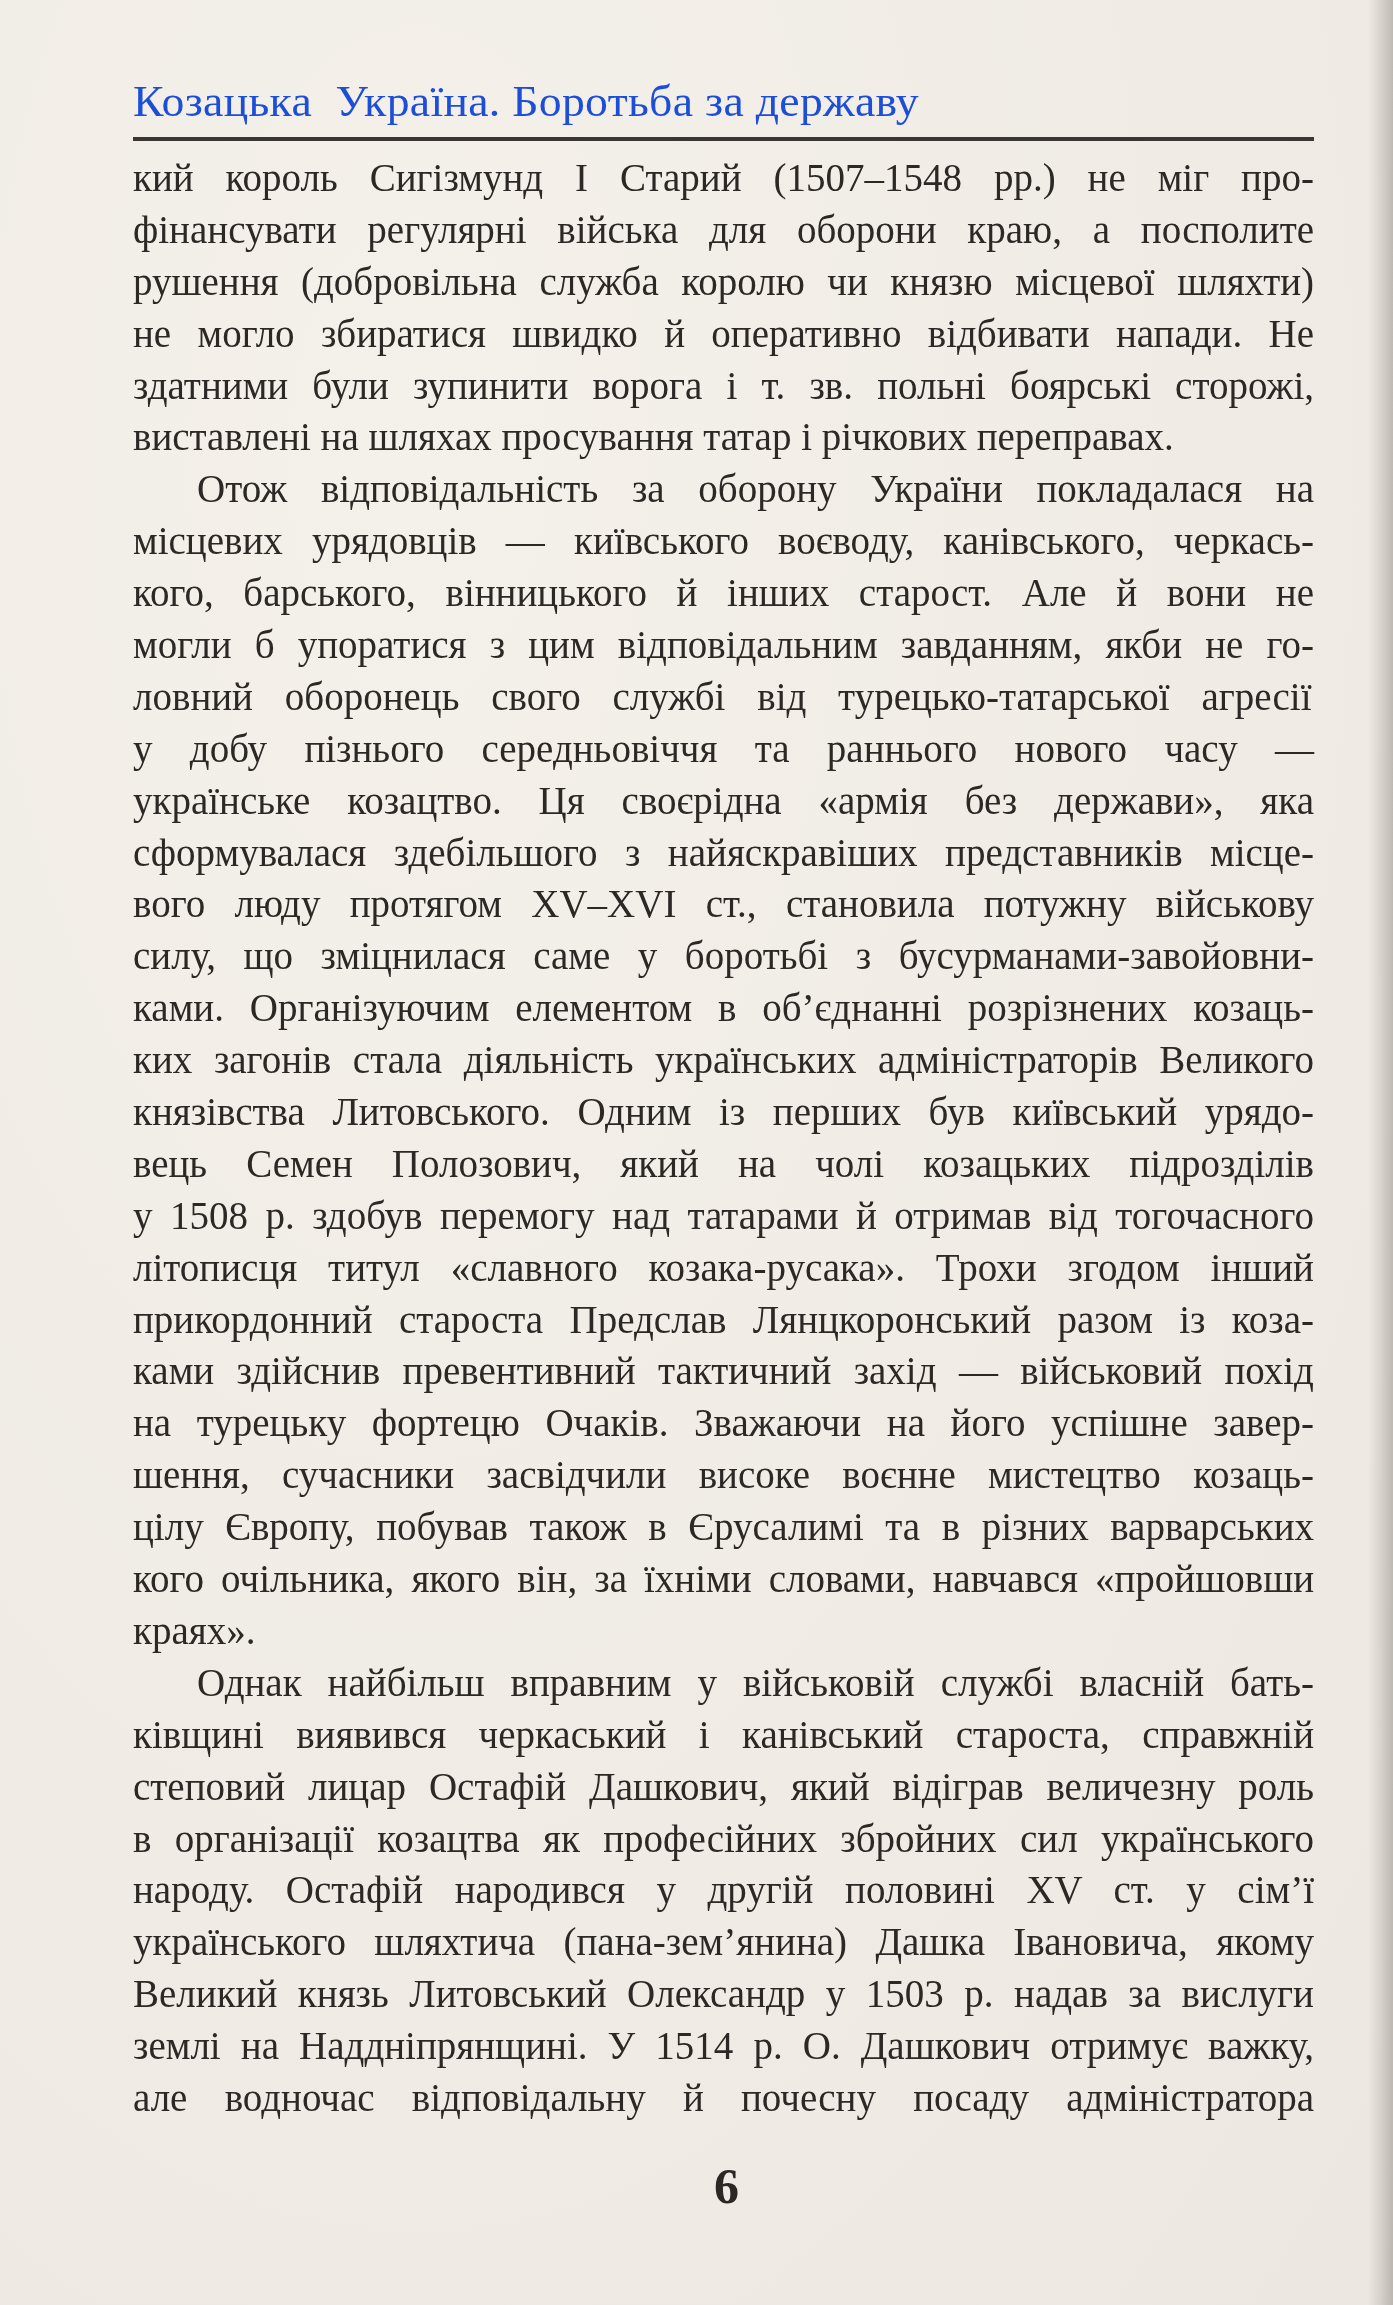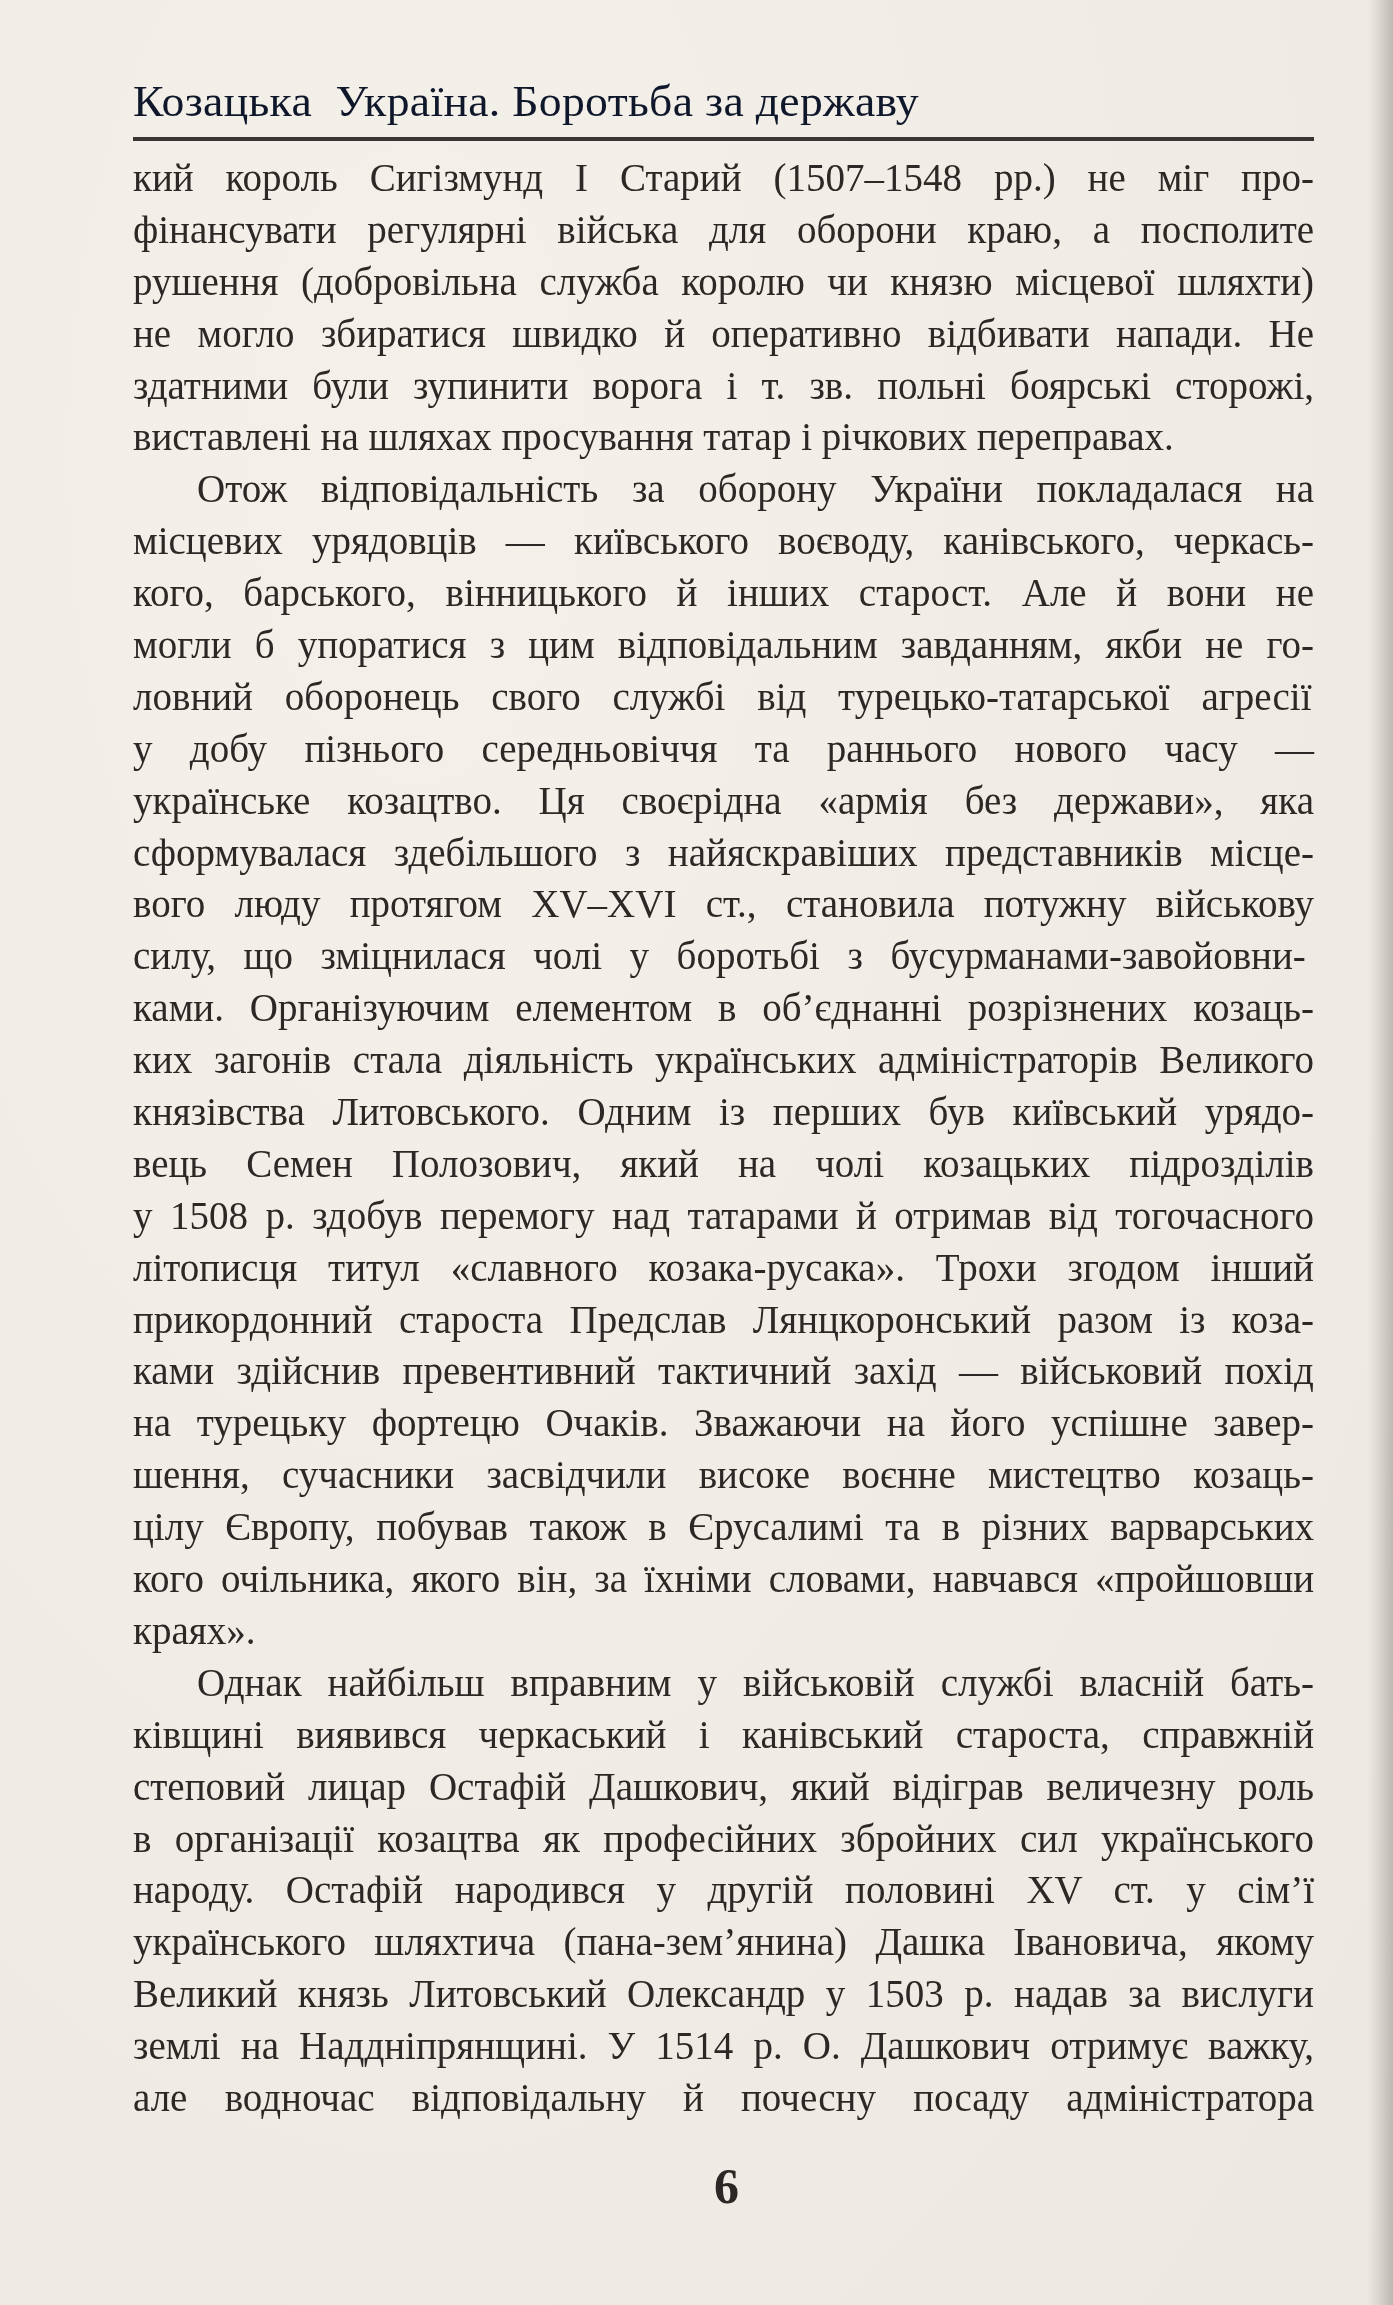--- a/index.html
+++ b/index.html
@@ -22,21 +22,21 @@
     position: absolute;
     left: 133px;
     top: 78px;
     height: 48px;
     width: 820px;
     font-size: 44px;
     line-height: 48px;
     white-space: nowrap;
     transform-origin: 0 0;
     letter-spacing: 0.3px;
-    color: #0f172a;
+    color: #1d4ed8;
   }
   .rule {
     position: absolute;
     left: 133px;
     top: 137px;
     width: 1181px;
     height: 4px;
     background: #3a3634;
   }
   .body-text {
@@ -92,21 +92,21 @@
     <div class="line"><span class="txt">виставлені на шляхах просування татар і річкових переправах.</span></div>
     <div class="line indent"><span class="txt" style="word-spacing: 23.96px;">Отож відповідальність за оборону України покладалася на</span></div>
     <div class="line"><span class="txt" style="word-spacing: 19.38px;">місцевих урядовців — київського воєводу, канівського, черкась-</span></div>
     <div class="line"><span class="txt" style="word-spacing: 19.87px;">кого, барського, вінницького й інших старост. Але й вони не</span></div>
     <div class="line"><span class="txt" style="word-spacing: 13.4px;">могли б упоратися з цим відповідальним завданням, якби не го-</span></div>
     <div class="line"><span class="txt" style="word-spacing: 22.05px;">ловний оборонець свого службі від турецько-татарської агресії</span></div>
     <div class="line"><span class="txt" style="word-spacing: 27.59px;">у добу пізнього середньовіччя та раннього нового часу —</span></div>
     <div class="line"><span class="txt" style="word-spacing: 27.14px;">українське козацтво. Ця своєрідна «армія без держави», яка</span></div>
     <div class="line"><span class="txt" style="word-spacing: 17.72px;">сформувалася здебільшого з найяскравіших представників місце-</span></div>
     <div class="line"><span class="txt" style="word-spacing: 19.53px;">вого люду протягом XV–XVI ст., становила потужну військову</span></div>
-    <div class="line"><span class="txt" style="word-spacing: 17.79px;">силу, що зміцнилася чолі у боротьбі з бусурманами-завойовни-</span></div>
+    <div class="line"><span class="txt" style="word-spacing: 17.79px;">силу, що зміцнилася саме у боротьбі з бусурманами-завойовни-</span></div>
     <div class="line"><span class="txt" style="word-spacing: 16.09px;">ками. Організуючим елементом в об’єднанні розрізнених козаць-</span></div>
     <div class="line"><span class="txt" style="word-spacing: 11.84px;">ких загонів стала діяльність українських адміністраторів Великого</span></div>
     <div class="line"><span class="txt" style="word-spacing: 17.89px;">князівства Литовського. Одним із перших був київський урядо-</span></div>
     <div class="line"><span class="txt" style="word-spacing: 29.28px;">вець Семен Полозович, який на чолі козацьких підрозділів</span></div>
     <div class="line"><span class="txt" style="word-spacing: 7.71px;">у 1508 р. здобув перемогу над татарами й отримав від тогочасного</span></div>
     <div class="line"><span class="txt" style="word-spacing: 21.18px;">літописця титул «славного козака-русака». Трохи згодом інший</span></div>
     <div class="line"><span class="txt" style="word-spacing: 16.64px;">прикордонний староста Предслав Лянцкоронський разом із коза-</span></div>
     <div class="line"><span class="txt" style="word-spacing: 12.58px;">ками здійснив превентивний тактичний захід — військовий похід</span></div>
     <div class="line"><span class="txt" style="word-spacing: 15.83px;">на турецьку фортецю Очаків. Зважаючи на його успішне завер-</span></div>
     <div class="line"><span class="txt" style="word-spacing: 22.54px;">шення, сучасники засвідчили високе воєнне мистецтво козаць-</span></div>

